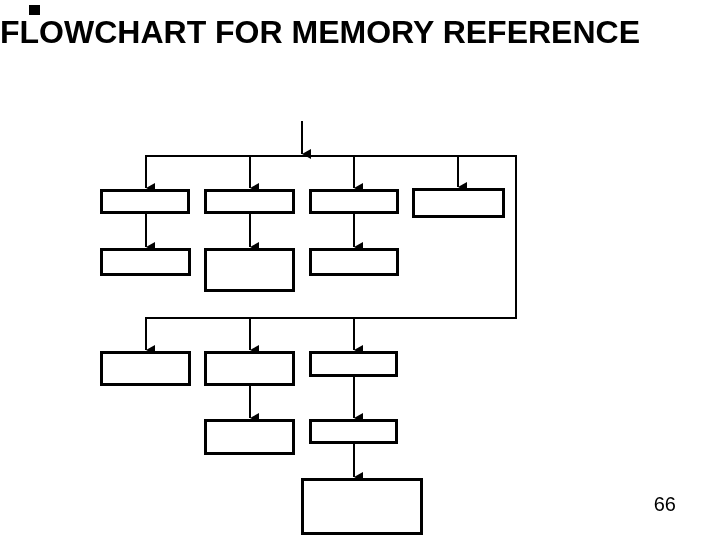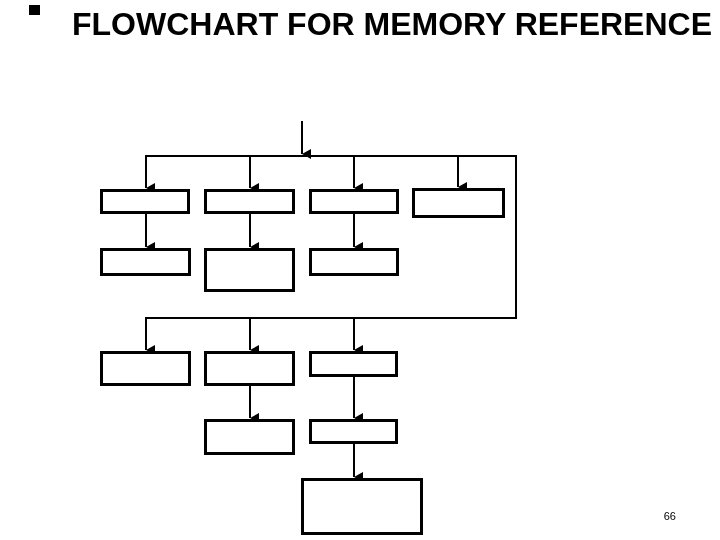--- a/index.html
+++ b/index.html
@@ -13,22 +13,22 @@
     font-family: "Liberation Sans", sans-serif;
   }
   .corner-mark {
     position: absolute;
     left: 29px; top: 5px;
     width: 11px; height: 10px;
     background: #000000;
   }
   .title-block {
     position: absolute;
-    left: 0; right: 8px; top: 8px;
-    text-align: right;
+    left: 0; right: 8px; top: 16px;
+    text-align: left;
     color: #000000;
     font-weight: bold;
     font-size: 32px;
     line-height: 33px;
     white-space: nowrap;
   }
   .connectors {
     position: absolute;
     left: 0; top: 0;
     pointer-events: none;
@@ -39,23 +39,22 @@
     box-sizing: border-box;
     border: 3px solid #000000;
     background: #ffffff;
   }
   .page-number {
     position: absolute;
     left: 632px; top: 497px;
     width: 44px;
     text-align: right;
     color: #000000;
-    font-size: 11px;
+    font-size: 20px;
     line-height: 15px;
-    margin-top: 12px;
   }
 </style>
 </head>
 <body>
 
 <div class="slide">
 
   <div class="corner-mark"></div>
 
   <div class="title-block">

